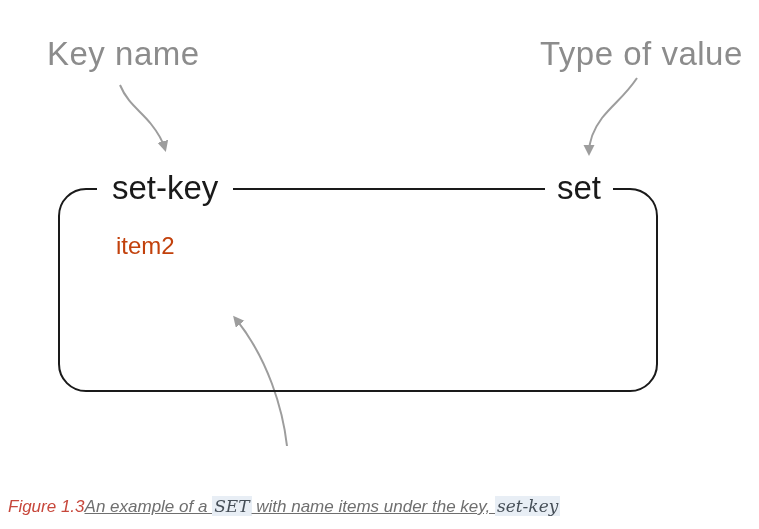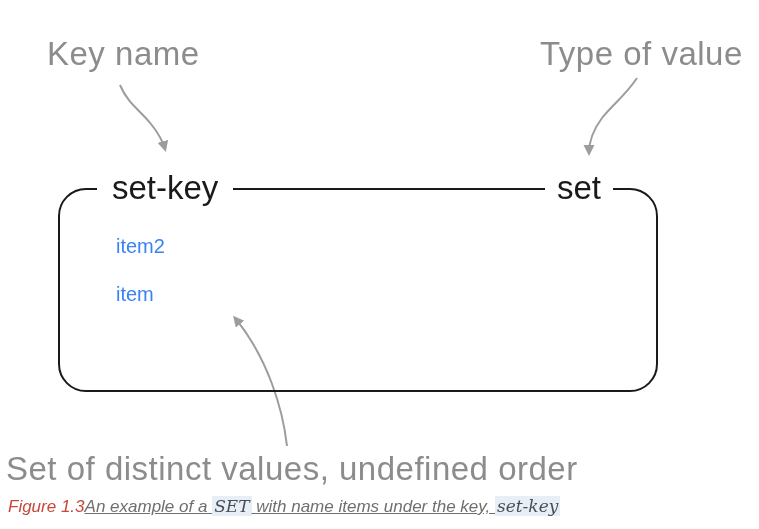--- a/index.html
+++ b/index.html
@@ -45,22 +45,22 @@
     z-index: 3;
   }
   .edge-label.key { left: 97px; top: 166px; padding: 0 15px; }
   .edge-label.type { left: 545px; top: 166px; padding: 0 12px; }
   .set-items {
     position: absolute;
     left: 116px; top: 222px;
     z-index: 3;
   }
   .set-item {
-    color: #3b82f6;
-    font-size: 20px;
+    color: #c2410c;
+    font-size: 24px;
     line-height: 48px;
     white-space: nowrap;
   }
   .annot.bottom { left: 6px; top: 449px; font-size: 33px; }
   .annot.keyname { left: 47px; top: 34px; }
   .annot.typeofvalue { left: 540px; top: 34px; }
   .caption {
     position: absolute;
     left: 8px; top: 494px;
     font-size: 17px;
@@ -99,22 +99,20 @@
     <path d="M287,446 C283,410 268,358 235,318" fill="none" stroke="#9d9d9d" stroke-width="2" marker-end="url(#ah)"></path>
   </svg>
 
   <div class="set-box"></div>
 
   <div class="edge-label key">set-key</div>
   <div class="edge-label type">set</div>
 
   <div class="set-items">
     <div class="set-item">item2</div>
-    <div class="set-item">item</div>
   </div>
 
-  <div class="annot bottom">Set of distinct values, undefined order</div>
 
   <div class="caption">
     <span class="fig-num">Figure 1.3</span><span class="cap-text">An example of a </span><span class="code-hl">SET</span><span class="cap-text"> with name items under the key, </span><span class="code-hl">set-key</span>
   </div>
 
 </div>
 
 </body></html>

